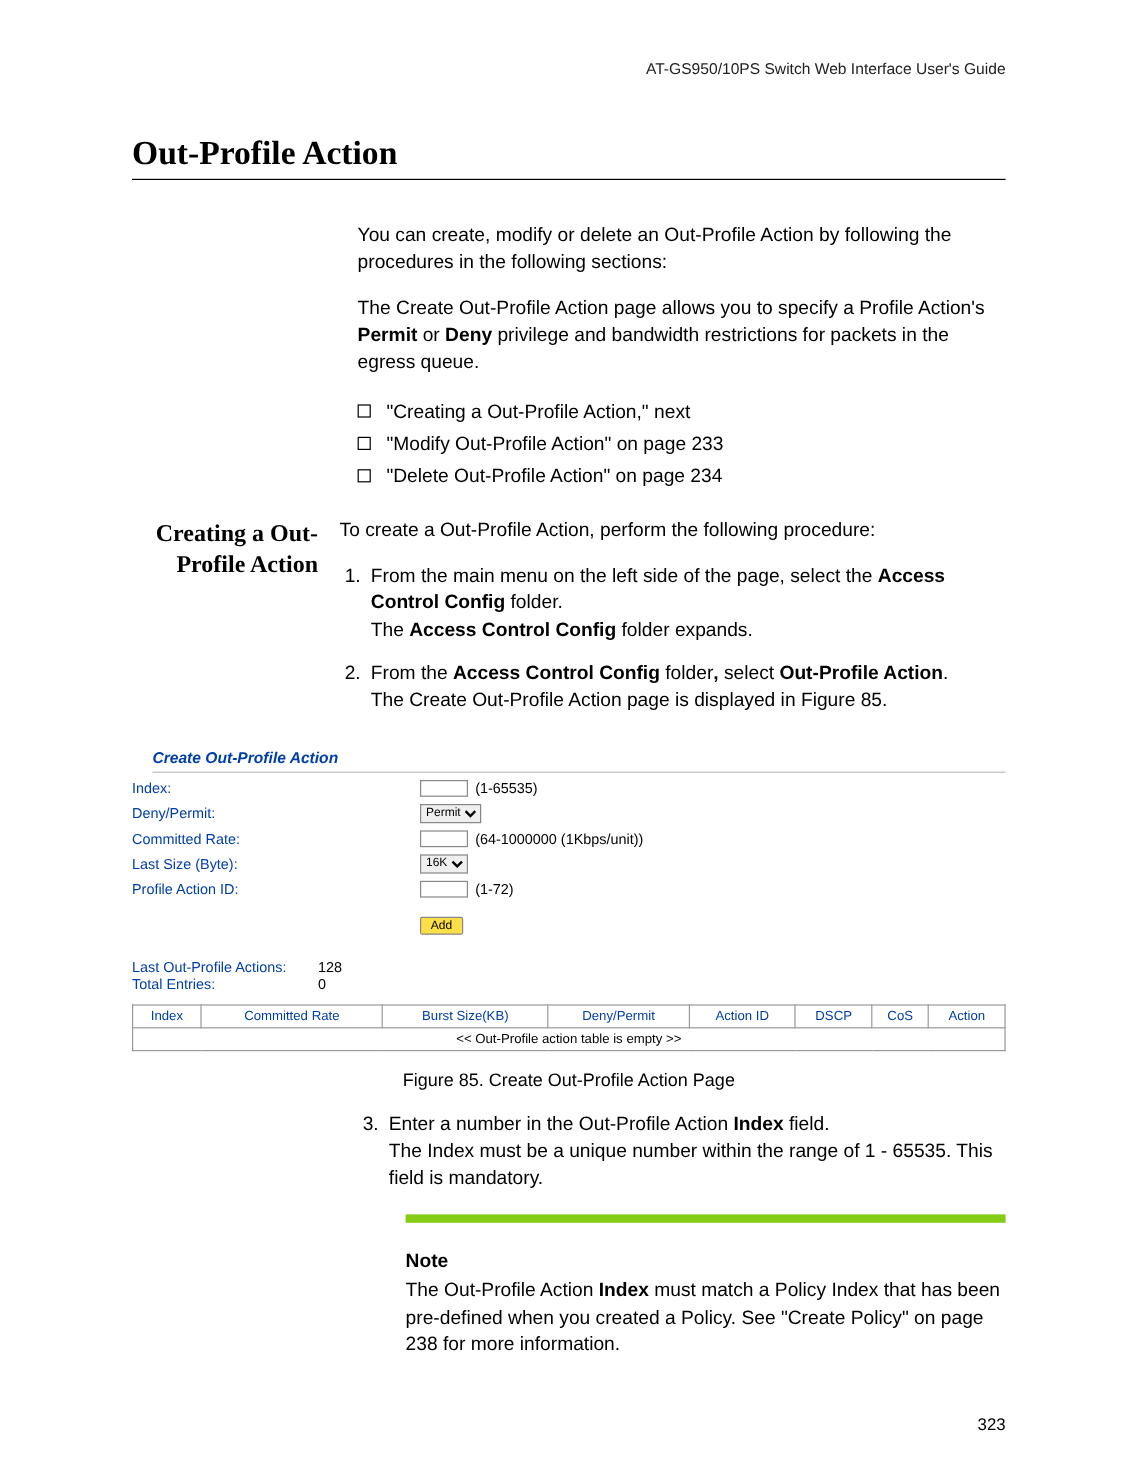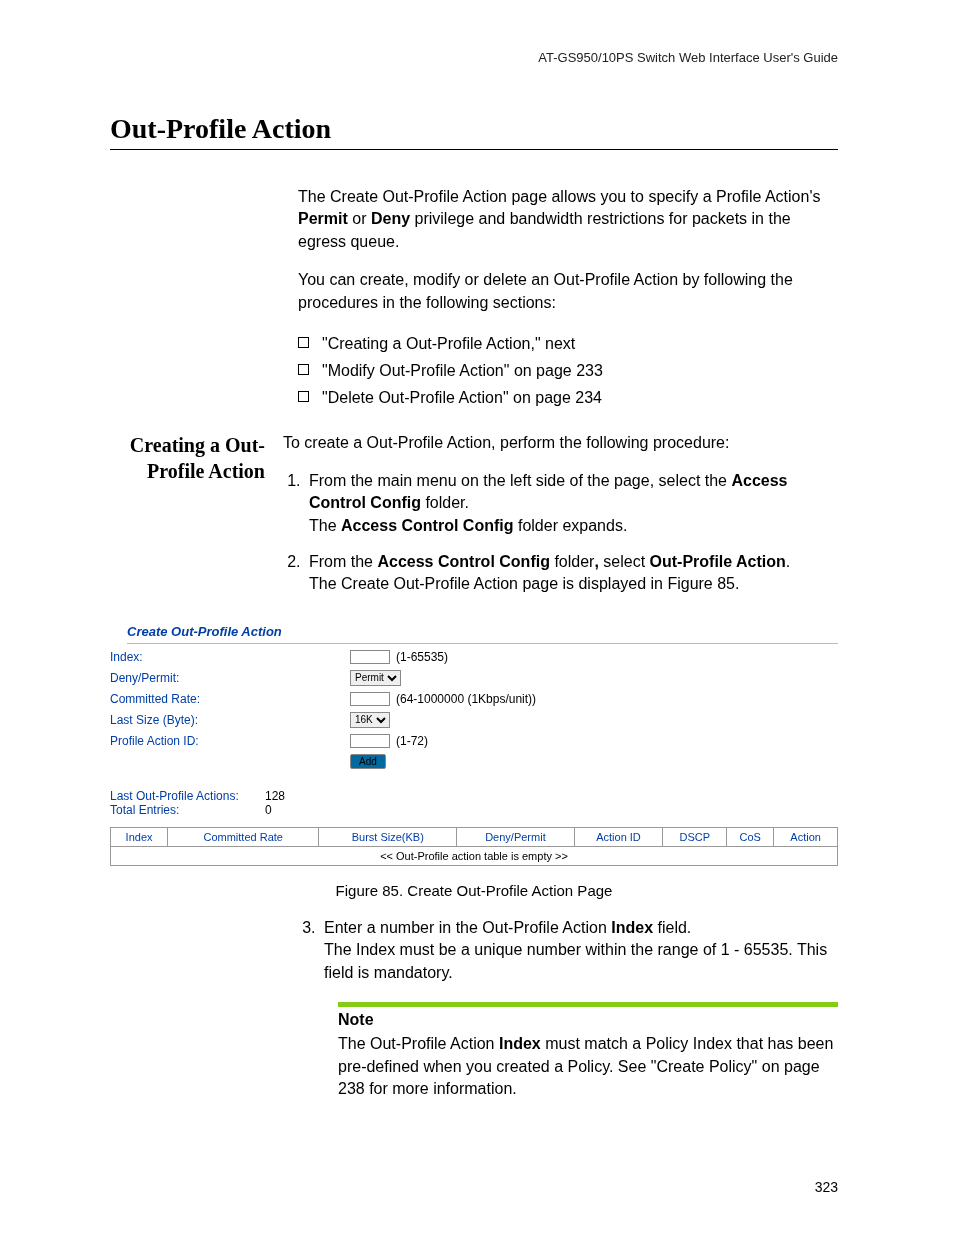--- a/index.html
+++ b/index.html
@@ -111,26 +111,27 @@
     box-sizing: border-box;
   }
   .w40 { width: 40px; }
   .form-row select {
     border: 1px solid #888;
     font-size: 10px;
     height: 16px;
   }
   .mini-btn {
     border: 1px solid #888;
-    background: #0369a1;
+    background: #fde047;
     border-radius: 2px;
     font-size: 10px;
     padding: 1px 8px;
     cursor: pointer;
     display: inline-block;
+    margin-top: 10px;
   }
   .stat-row {
     display: flex;
     font-size: 12px;
     color: #003ea8;
   }
   .stat-row .lbl { width: 155px; }
   .stat-row .val { color: #000; width: 40px; }
   .data-table {
     width: 100%;
@@ -166,45 +167,45 @@
     width:30px;
     height:14px;
     font-size:10px;
   }
   .caption {
     text-align: center;
     font-size: 15px;
     margin: 16px 0 18px 0;
   }
   .note-block {
-    border-top: 5px solid #84cc16;
+    border-top: 7px solid #84cc16;
     margin: 18px 0 0 40px;
-    padding-top: 2px;
+    padding-top: 22px;
   }
   .page-number {
     position: absolute;
     bottom: 40px;
     right: 80px;
     font-size: 14px;
   }
 </style>
 </head>
 <body>
 
 <div class="page">
   <div class="header">AT-GS950/10PS Switch Web Interface User's Guide</div>
   <div class="title">Out-Profile Action</div>
 
   <div class="layout">
     <div class="left-col"></div>
     <div class="right-col">
+      <p>You can create, modify or delete an Out-Profile Action by following the procedures in the following sections:</p>
       <p>
         <span>The Create Out-Profile Action page allows you to specify a Profile Action's </span><b>Permit</b><span> or </span><b>Deny</b><span> privilege and bandwidth restrictions for packets in the egress queue.</span>
       </p>
-      <p>You can create, modify or delete an Out-Profile Action by following the procedures in the following sections:</p>
       <ul class="box-list">
         <li>"Creating a Out-Profile Action,"  next</li>
         <li>"Modify Out-Profile Action" on page 233</li>
         <li>"Delete Out-Profile Action" on page 234</li>
       </ul>
     </div>
   </div>
 
   <div class="layout">
     <div class="mid-col">

